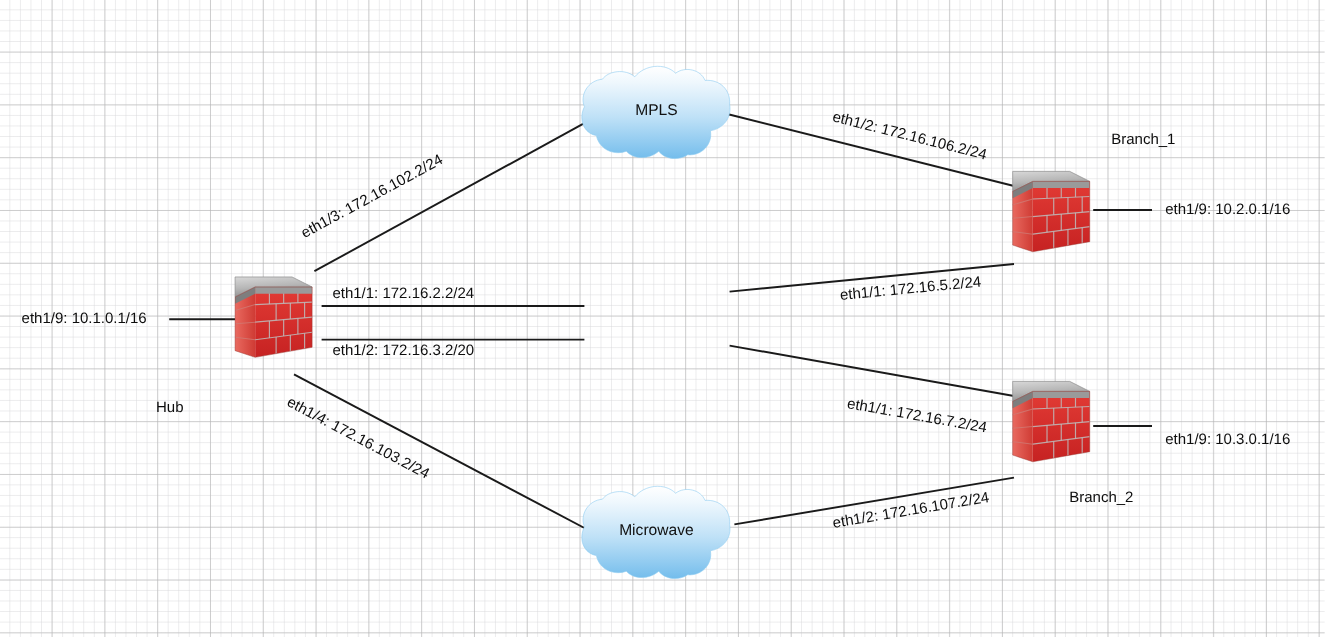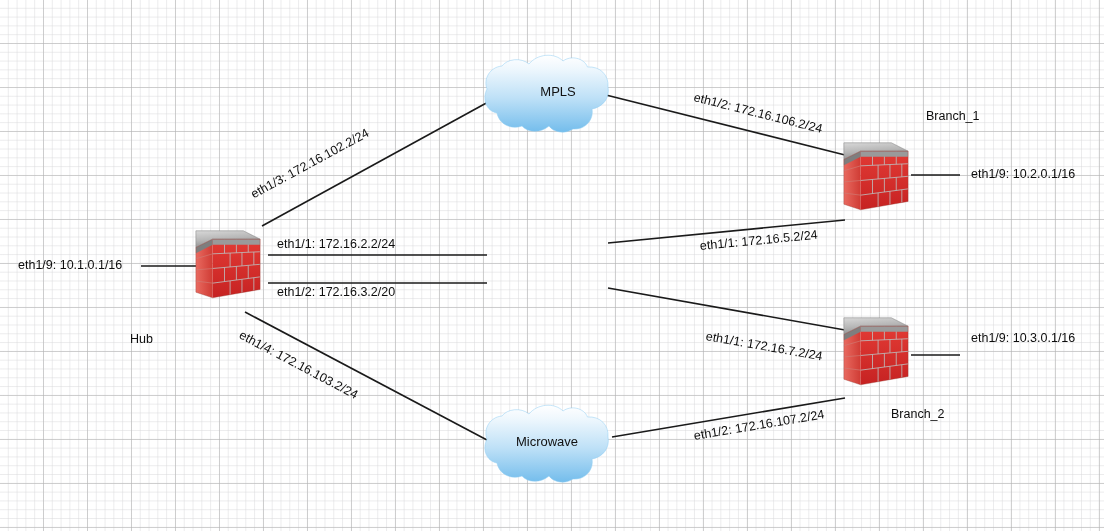--- a/index.html
+++ b/index.html
@@ -121,24 +121,24 @@
       <div class="lbl rot" style="left: 252px; top: 189px; transform: rotate(-28.5deg);">eth1/3: 172.16.102.2/24</div>
       <div class="lbl rot" style="left: 277px; top: 238px; transform: rotate(0deg);">eth1/1: 172.16.2.2/24</div>
       <div class="lbl rot" style="left: 277px; top: 286px; transform: rotate(0deg);">eth1/2: 172.16.3.2/20</div>
       <div class="lbl rot" style="left: 240px; top: 328px; transform: rotate(27.8deg);">eth1/4: 172.16.103.2/24</div>
       <div class="lbl rot" style="left: 694px; top: 91px; transform: rotate(14.1deg);">eth1/2: 172.16.106.2/24</div>
       <div class="lbl rot" style="left: 700px; top: 240px; transform: rotate(-5.5deg);">eth1/1: 172.16.5.2/24</div>
       <div class="lbl rot" style="left: 706px; top: 330px; transform: rotate(10deg);">eth1/1: 172.16.7.2/24</div>
       <div class="lbl rot" style="left: 694px; top: 430px; transform: rotate(-9.5deg);">eth1/2: 172.16.107.2/24</div>
       <div class="lbl" style="left: 18px; top: 259px; text-align: center;">eth1/9: 10.1.0.1/16</div>
       <div class="lbl" style="left: 971px; top: 168px;">eth1/9: 10.2.0.1/16</div>
-      <div class="lbl" style="left: 971px; top: 332px;">eth1/9: 10.3.0.1/16</div>
+      <div class="lbl" style="left: 971px; top: 360px;">eth1/9: 10.3.0.1/16</div>
       <div class="cloud" style="left: 483px; top: 51px; width: 128px; height: 82px;"><svg viewBox="0 0 256 164" width="128" height="82">
           <path d="M92 26 C108 6 142 2 160 20 C176 8 202 14 209 32 C234 30 252 48 250 72 C254 94 240 112 218 116 C222 138 204 158 180 156 C166 166 142 164 132 150 C116 164 90 164 78 150 C56 158 32 146 28 124 C6 120 -2 96 8 76 C0 56 14 32 38 30 C48 16 76 12 92 26 Z" fill="url(#cloudGrad)" stroke="#8fcdf2" stroke-width="1"></path>
-        </svg><div class="cloud-text" style="top: 33px; padding-left: 11px;">MPLS</div></div>
+        </svg><div class="cloud-text" style="top: 33px;">MPLS</div></div>
       <div class="cloud" style="left: 483px; top: 401px; width: 128px; height: 82px;"><svg viewBox="0 0 256 164" width="128" height="82">
           <path d="M92 26 C108 6 142 2 160 20 C176 8 202 14 209 32 C234 30 252 48 250 72 C254 94 240 112 218 116 C222 138 204 158 180 156 C166 166 142 164 132 150 C116 164 90 164 78 150 C56 158 32 146 28 124 C6 120 -2 96 8 76 C0 56 14 32 38 30 C48 16 76 12 92 26 Z" fill="url(#cloudGrad)" stroke="#8fcdf2" stroke-width="1"></path>
         </svg><div class="cloud-text" style="top: 33px;">Microwave</div></div>
       <div class="fw" style="left: 193px; top: 228px; width: 70px; height: 74px;"><svg viewBox="0 0 100 106" width="70" height="74">
           <path d="M4 28 L28 16 L28 100 L4 92 Z" fill="url(#brickSide)"></path>
           <path d="M28 16 L96 16 L96 88 L28 100 Z" fill="url(#brickFace)"></path>
           <path d="M28 37 L96 34" stroke="#bdbdbd" stroke-width="1.4" fill="none" opacity="0.85"></path>
           <path d="M28 58 L96 52" stroke="#bdbdbd" stroke-width="1.4" fill="none" opacity="0.85"></path>
           <path d="M28 79 L96 70" stroke="#bdbdbd" stroke-width="1.4" fill="none" opacity="0.85"></path>
           <path d="M45 16 L45 36.25" stroke="#bdbdbd" stroke-width="1.4" fill="none" opacity="0.85"></path>

